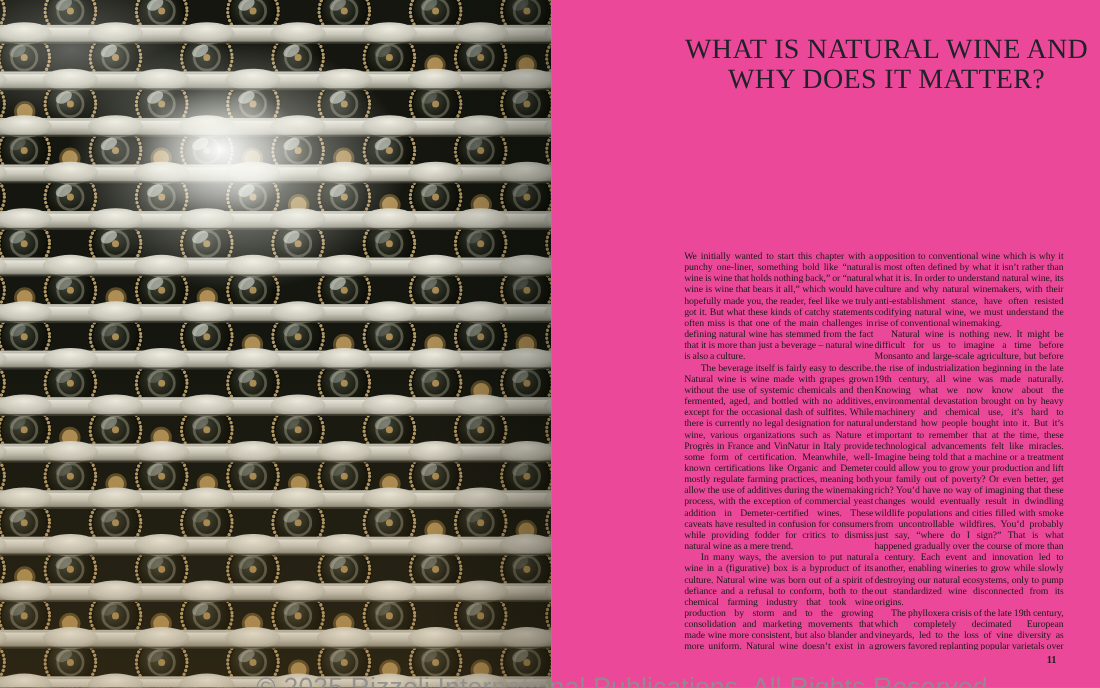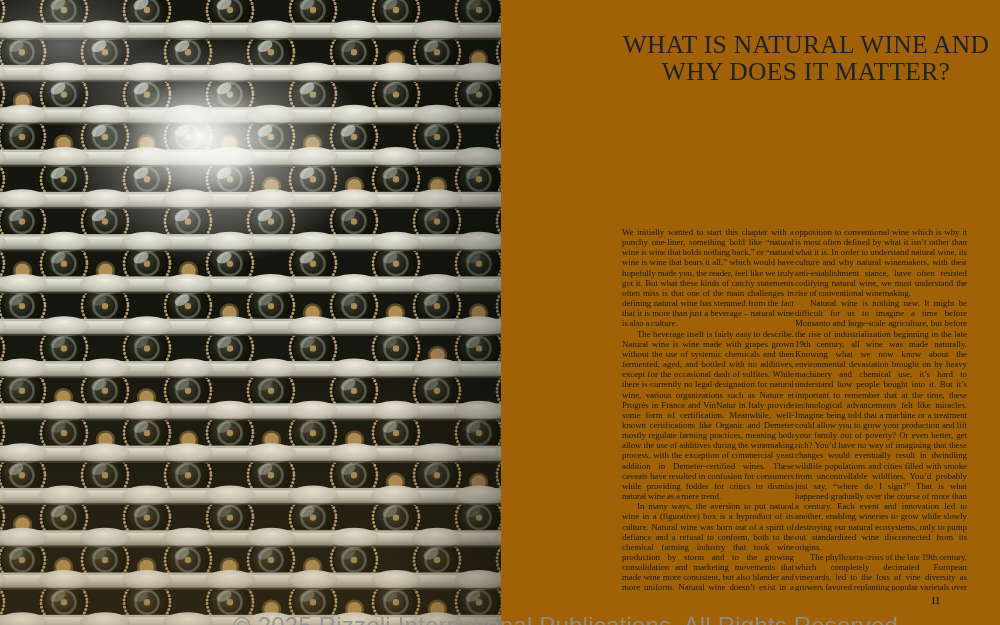--- a/index.html
+++ b/index.html
@@ -6,39 +6,39 @@
   body{
     width:1000px;height:625px;position:relative;overflow:hidden;
     background:#ffffff;font-family:"Liberation Serif", serif;
   }
   .photo{
     position:absolute;left:0;top:0;width:501px;height:625px;
     overflow:hidden;background:#14160f;
   }
   .page-right{
     position:absolute;left:501px;top:0;width:499px;height:625px;
-    background:#a16207;
+    background:#ec4899;
   }
   .chapter-title{
     position:absolute;top:31px;left:105px;width:400px;margin:0;
     text-align:center;font-weight:normal;
     font-size:25.5px;line-height:27px;letter-spacing:0.3px;
     color:#20222a;font-family:"Liberation Serif", serif;
   }
   .col{
     position:absolute;top:227px;width:172px;height:364px;overflow:hidden;
     font-size:8.9px;line-height:10.15px;text-align:justify;
     color:#191919;word-spacing:-0.4px;letter-spacing:-0.05px;
   }
   .col-left{left:121px;}
   .col-right{left:294px;}
   .col p{margin:0;padding:0;font-family:Liberation Serif, serif;}
   .col p + p{text-indent:15px;}
   .page-number{
-    position:absolute;left:430px;top:596px;width:50px;text-align:left;
+    position:absolute;left:430px;top:596px;width:50px;text-align:center;
     font-size:9.5px;font-weight:bold;color:#1c1c1c;
   }
   .watermark{
     position:absolute;left:233px;top:612px;white-space:nowrap;
     font-family:"Liberation Sans", sans-serif;
     font-size:24px;letter-spacing:0.2px;
     color:rgba(142,142,142,0.92);
     z-index:10;
     text-align:right;
   }

